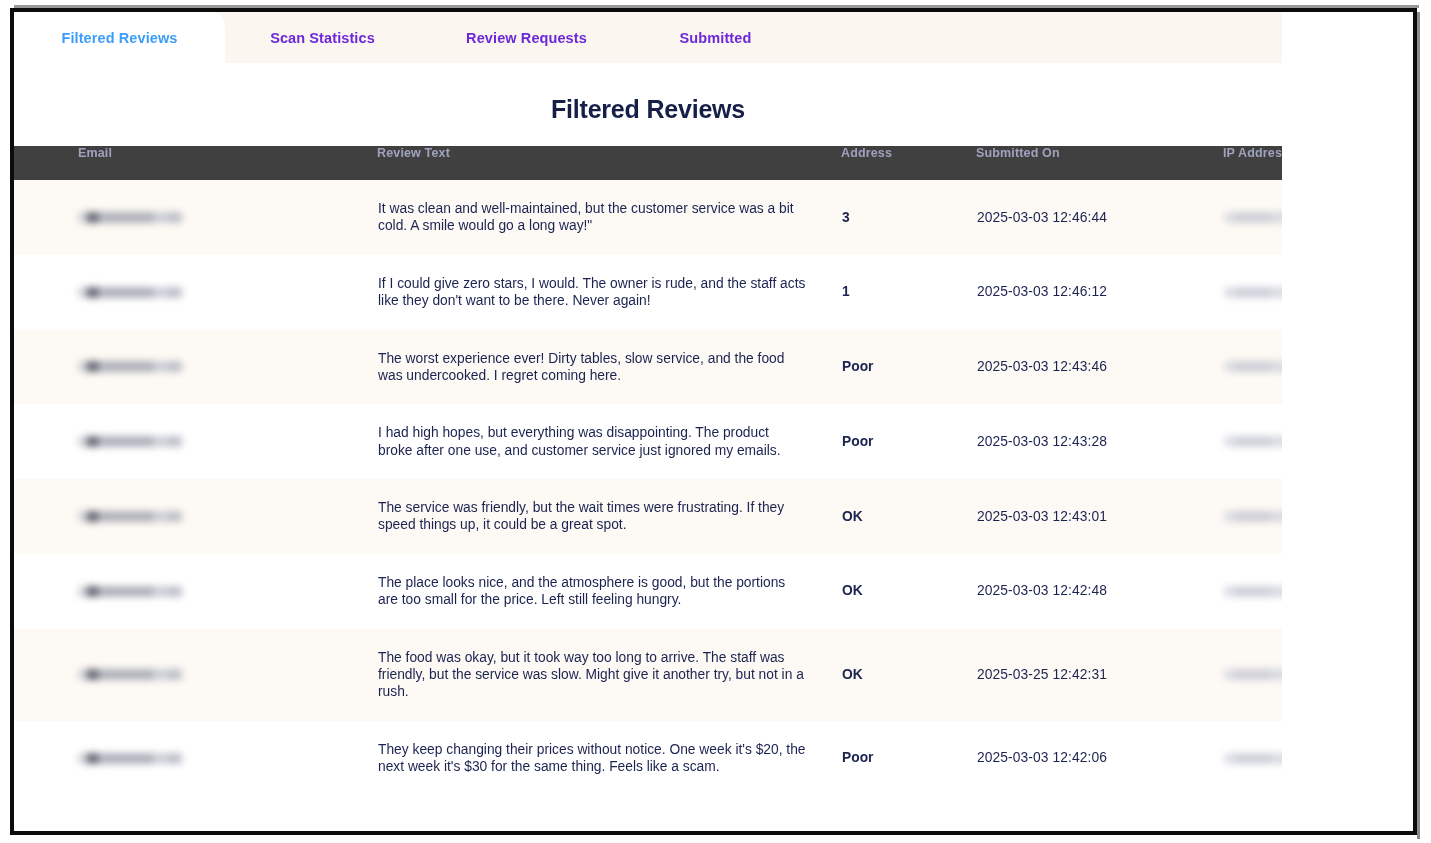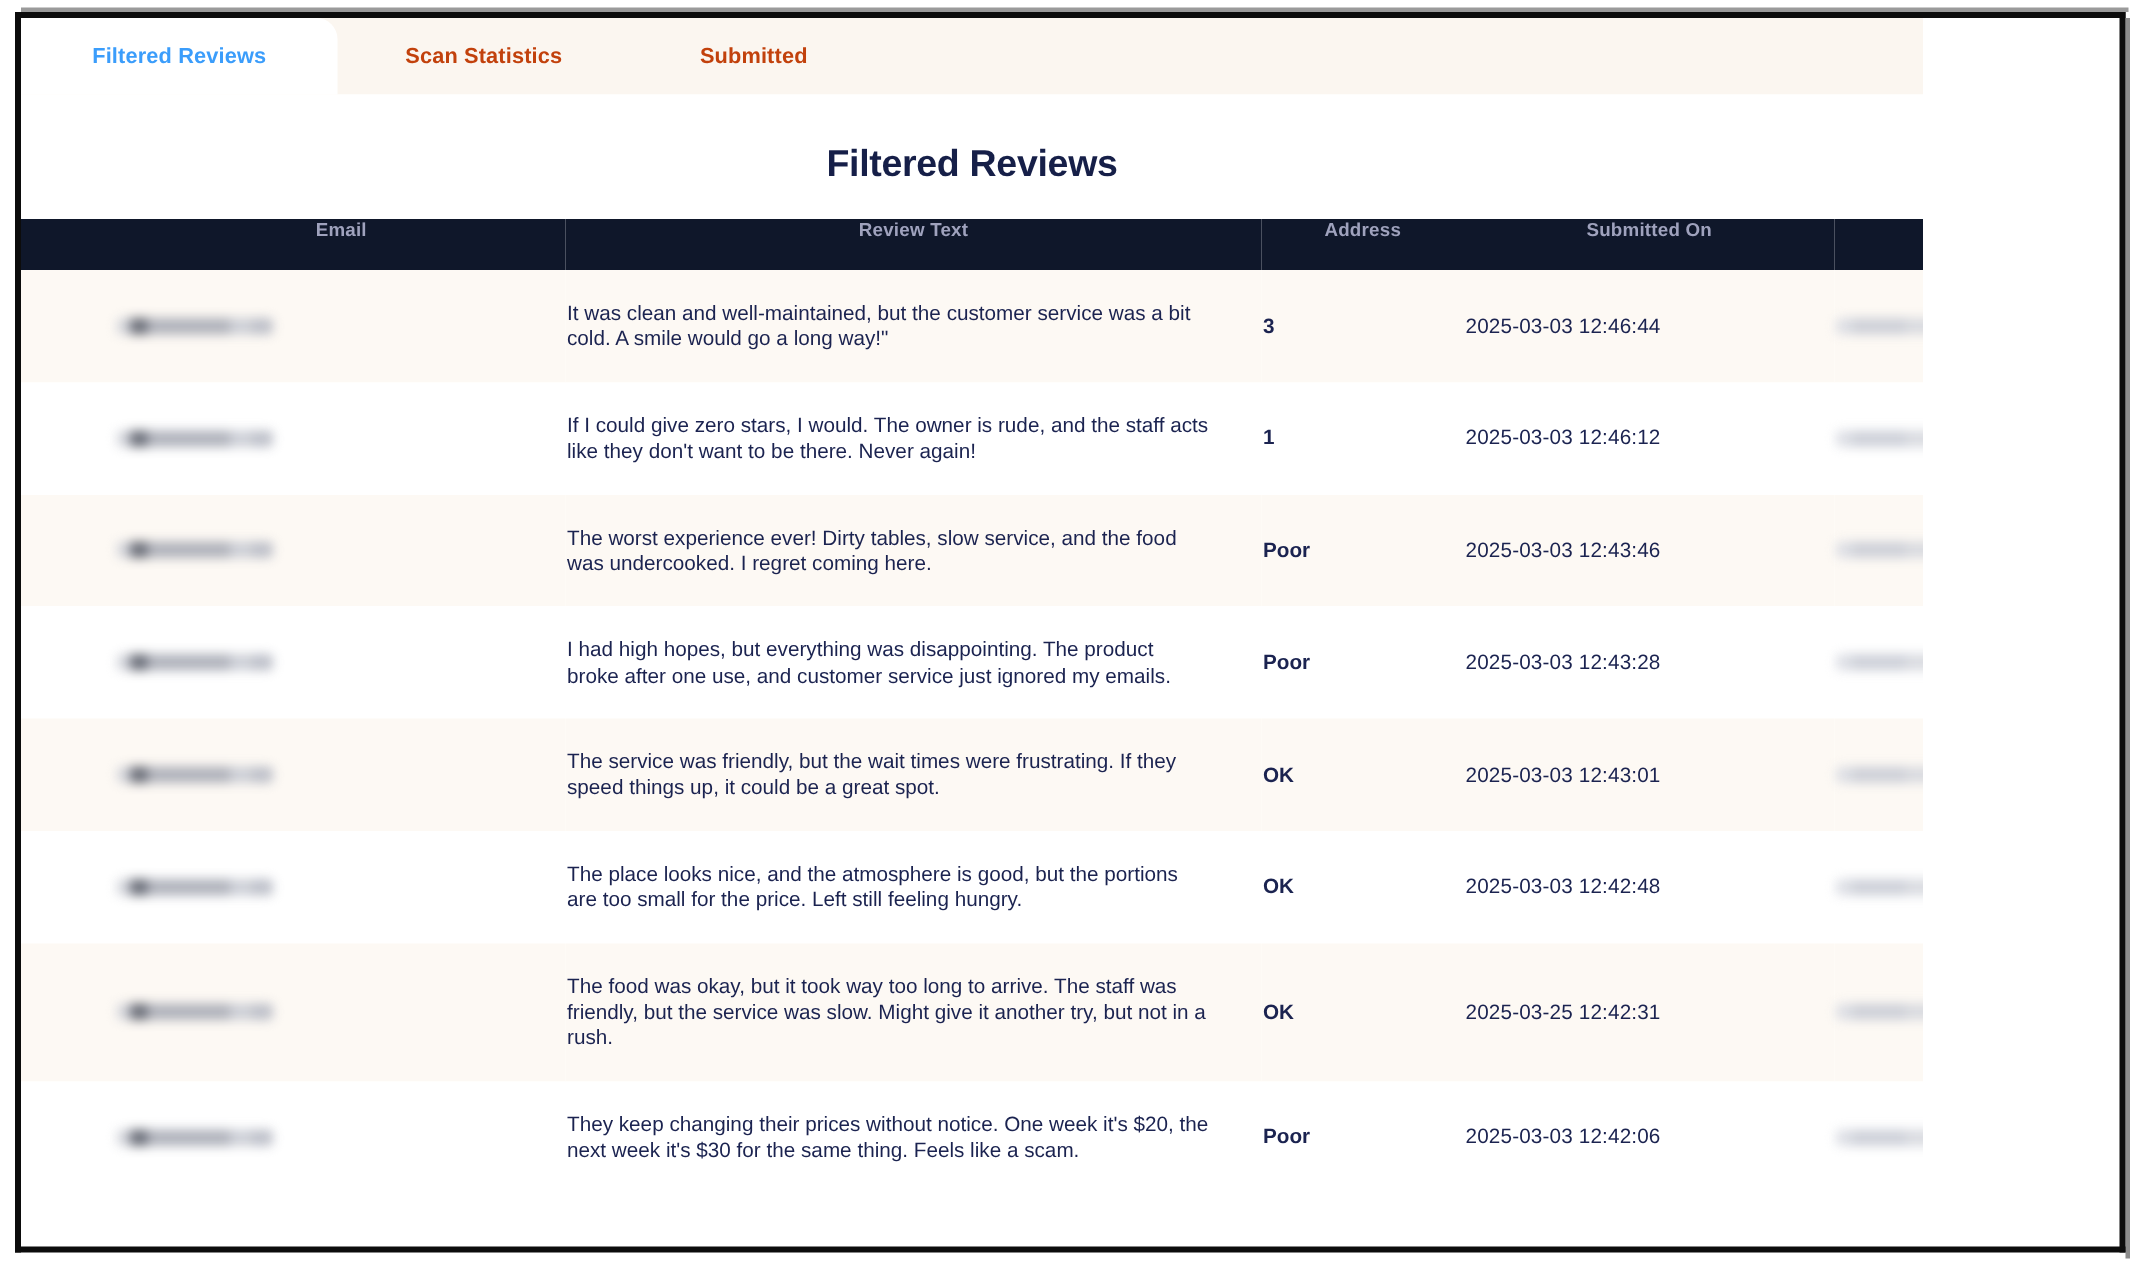--- a/index.html
+++ b/index.html
@@ -64,21 +64,21 @@
     display: flex;
     align-items: stretch;
   }
   .tab {
     display: flex;
     align-items: center;
     justify-content: center;
     font-size: 14.5px;
     font-weight: bold;
     letter-spacing: 0.1px;
-    color: #c2410c;
+    color: #6d28d9;
     cursor: pointer;
     user-select: none;
     position: relative;
   }
   .tab.t0 { width: 211px; }
   .tab.t1 { width: 195px; }
   .tab.t2 { width: 213px; }
   .tab.t3 { width: 165px; }
   .tab.active {
     background: #ffffff;
@@ -106,27 +106,27 @@
   .table-wrap {
     position: relative;
     margin-top: 22px;
   }
   .rtable {
     width: 1371px;
     border-collapse: collapse;
     table-layout: fixed;
   }
   .rtable thead th {
-    text-align: center;
+    text-align: left;
     font-size: 12.5px;
     font-weight: bold;
     color: #9fa2bd;
     padding: 0 0 20px 0;
     letter-spacing: 0.15px;
-    background: #0f172a;
+    background: #404040;
   }
   .col-email    { width: 299px; padding-left: 64px !important; }
   .col-review   { width: 464px; }
   .col-rating   { width: 135px; }
   .col-date     { width: 247px; }
   .col-ip       { width: 226px; }
 
   .rtable tbody tr { background: #ffffff; }
   .rtable tbody tr.alt { background: #fdf9f4; }
 
@@ -182,20 +182,23 @@
   <div class="frame-edge frame-bottom"></div>
 
   <div id="app">
 
     <div class="tabbar">
       <div class="tab t0 active">
         <span>Filtered Reviews</span>
       </div>
       <div class="tab t1">
         <span>Scan Statistics</span>
+      </div>
+      <div class="tab t2">
+        <span>Review Requests</span>
       </div>
       <div class="tab t3">
         <span>Submitted</span>
       </div>
     </div>
 
     <div class="page">
 
       <h1 class="page-title">Filtered Reviews</h1>
 

